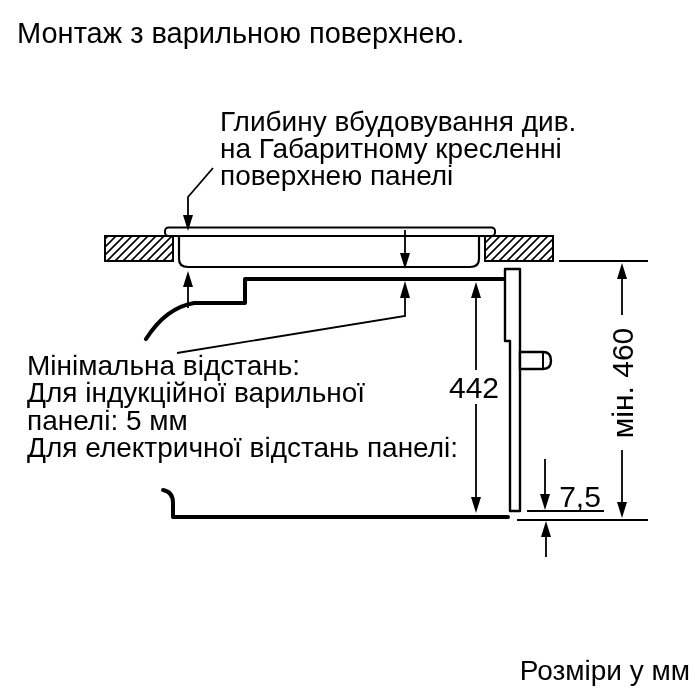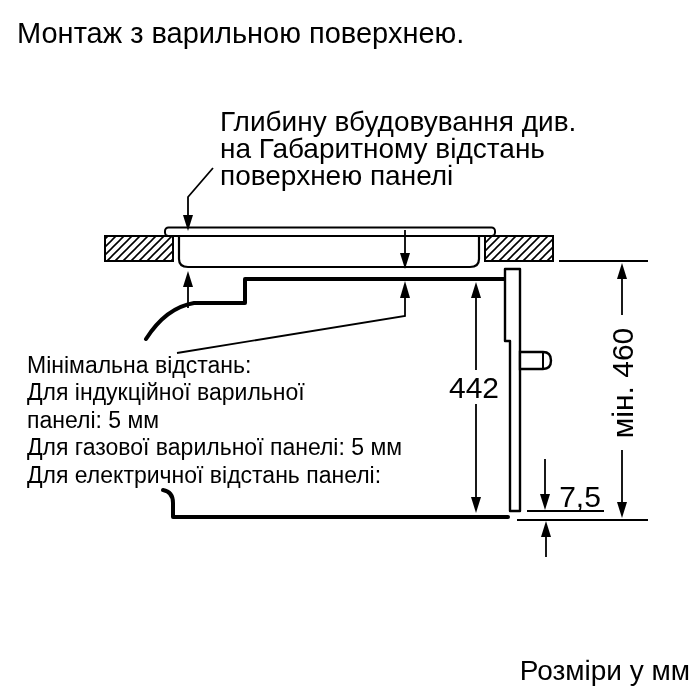--- a/index.html
+++ b/index.html
@@ -35,21 +35,21 @@
   }
   .note-depth {
     left: 220px;
     top: 108px;
     font-size: 28px;
     line-height: 27px;
   }
   .note-min {
     left: 27px;
     top: 352px;
-    font-size: 23px;
+    font-size: 28px;
     line-height: 27.4px;
   }
   .units {
     right: 10px;
     top: 653px;
     font-size: 28px;
     line-height: 36px;
   }
   .dim-text {
     font-family: "Liberation Sans", "DejaVu Sans", sans-serif;
@@ -58,29 +58,28 @@
 </style>
 </head>
 <body>
 
 <div class="stage">
 
   <div class="txt title">Монтаж з варильною поверхнею.</div>
 
   <div class="txt note-depth">
     <div>Глибину вбудовування див.</div>
-    <div>на Габаритному відстань</div>
+    <div>на Габаритному кресленні</div>
     <div>поверхнею панелі</div>
   </div>
 
   <div class="txt note-min">
     <div>Мінімальна відстань:</div>
     <div>Для індукційної варильної</div>
     <div>панелі: 5 мм</div>
-    <div>Для газової варильної панелі: 5 мм</div>
     <div>Для електричної відстань панелі:</div>
   </div>
 
   <div class="txt units">Розміри у мм</div>
 
   <svg width="700" height="700" viewBox="0 0 700 700">
     <defs>
       <pattern id="hatch" width="8" height="8" patternUnits="userSpaceOnUse">
         <path d="M-2,2 l4,-4 M0,8 l8,-8 M6,10 l4,-4" stroke="#000000" stroke-width="1.6" fill="none"></path>
       </pattern>

